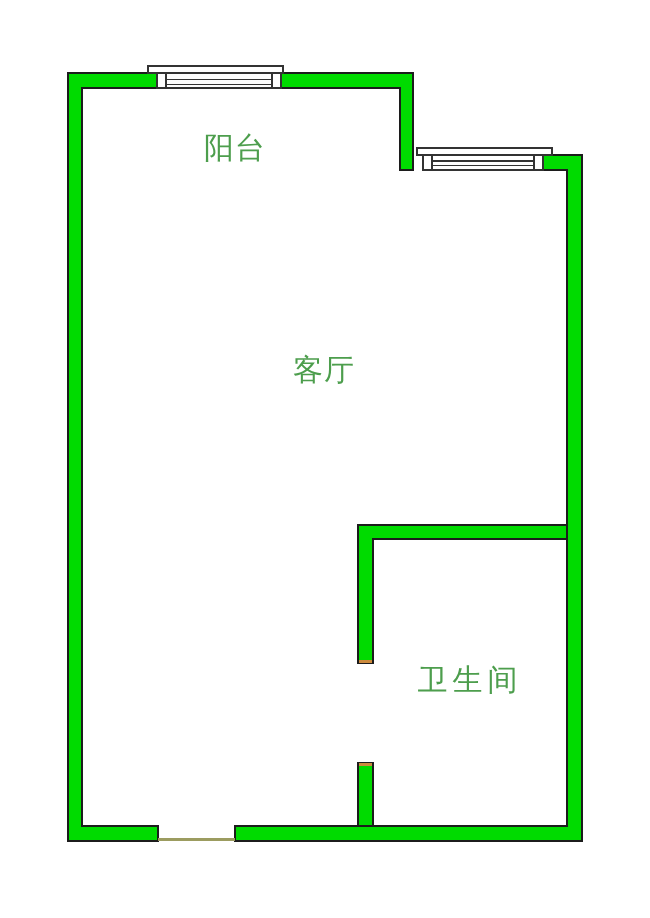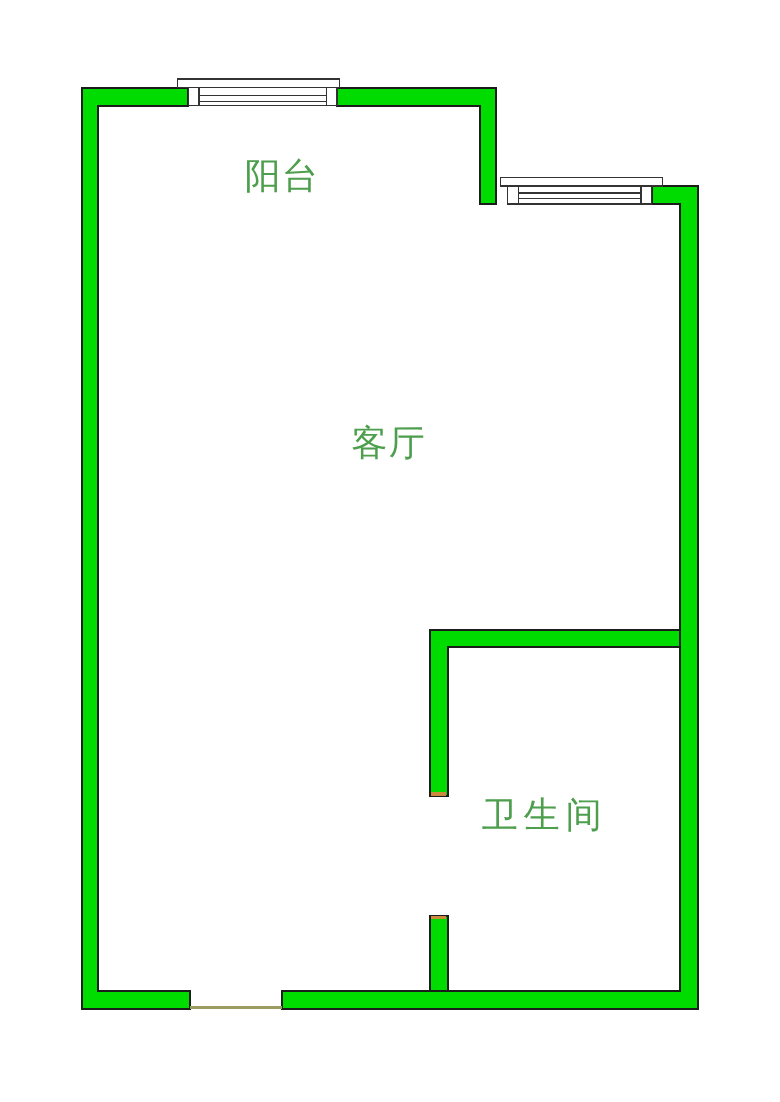--- a/index.html
+++ b/index.html
@@ -48,21 +48,21 @@
     transform: translate(-50%, -50%);
     color: var(--label_text, #4d9e4d);
     font-size: 30px;
     line-height: 1;
     font-family: "Liberation Serif", "DejaVu Serif", serif;
     white-space: nowrap;
     letter-spacing: 1px;
   }
   #label-balcony  { left: 235px; top: 148px; }
   #label-living   { left: 324px; top: 370px; }
-  #label-bathroom { left: 454px; top: 680px; letter-spacing: 5px; }
+  #label-bathroom { left: 470px; top: 680px; letter-spacing: 5px; }
 </style>
 </head>
 <body>
 
 <div style="position:absolute; inset:0;">
 
   <svg class="plan-svg" viewBox="0 0 650 918" shape-rendering="crispEdges" xmlns="http://www.w3.org/2000/svg">
 
     <path class="wall" d="M68,73 H157 V88 H82 V826 H158 V841 H68 Z"></path>
 

